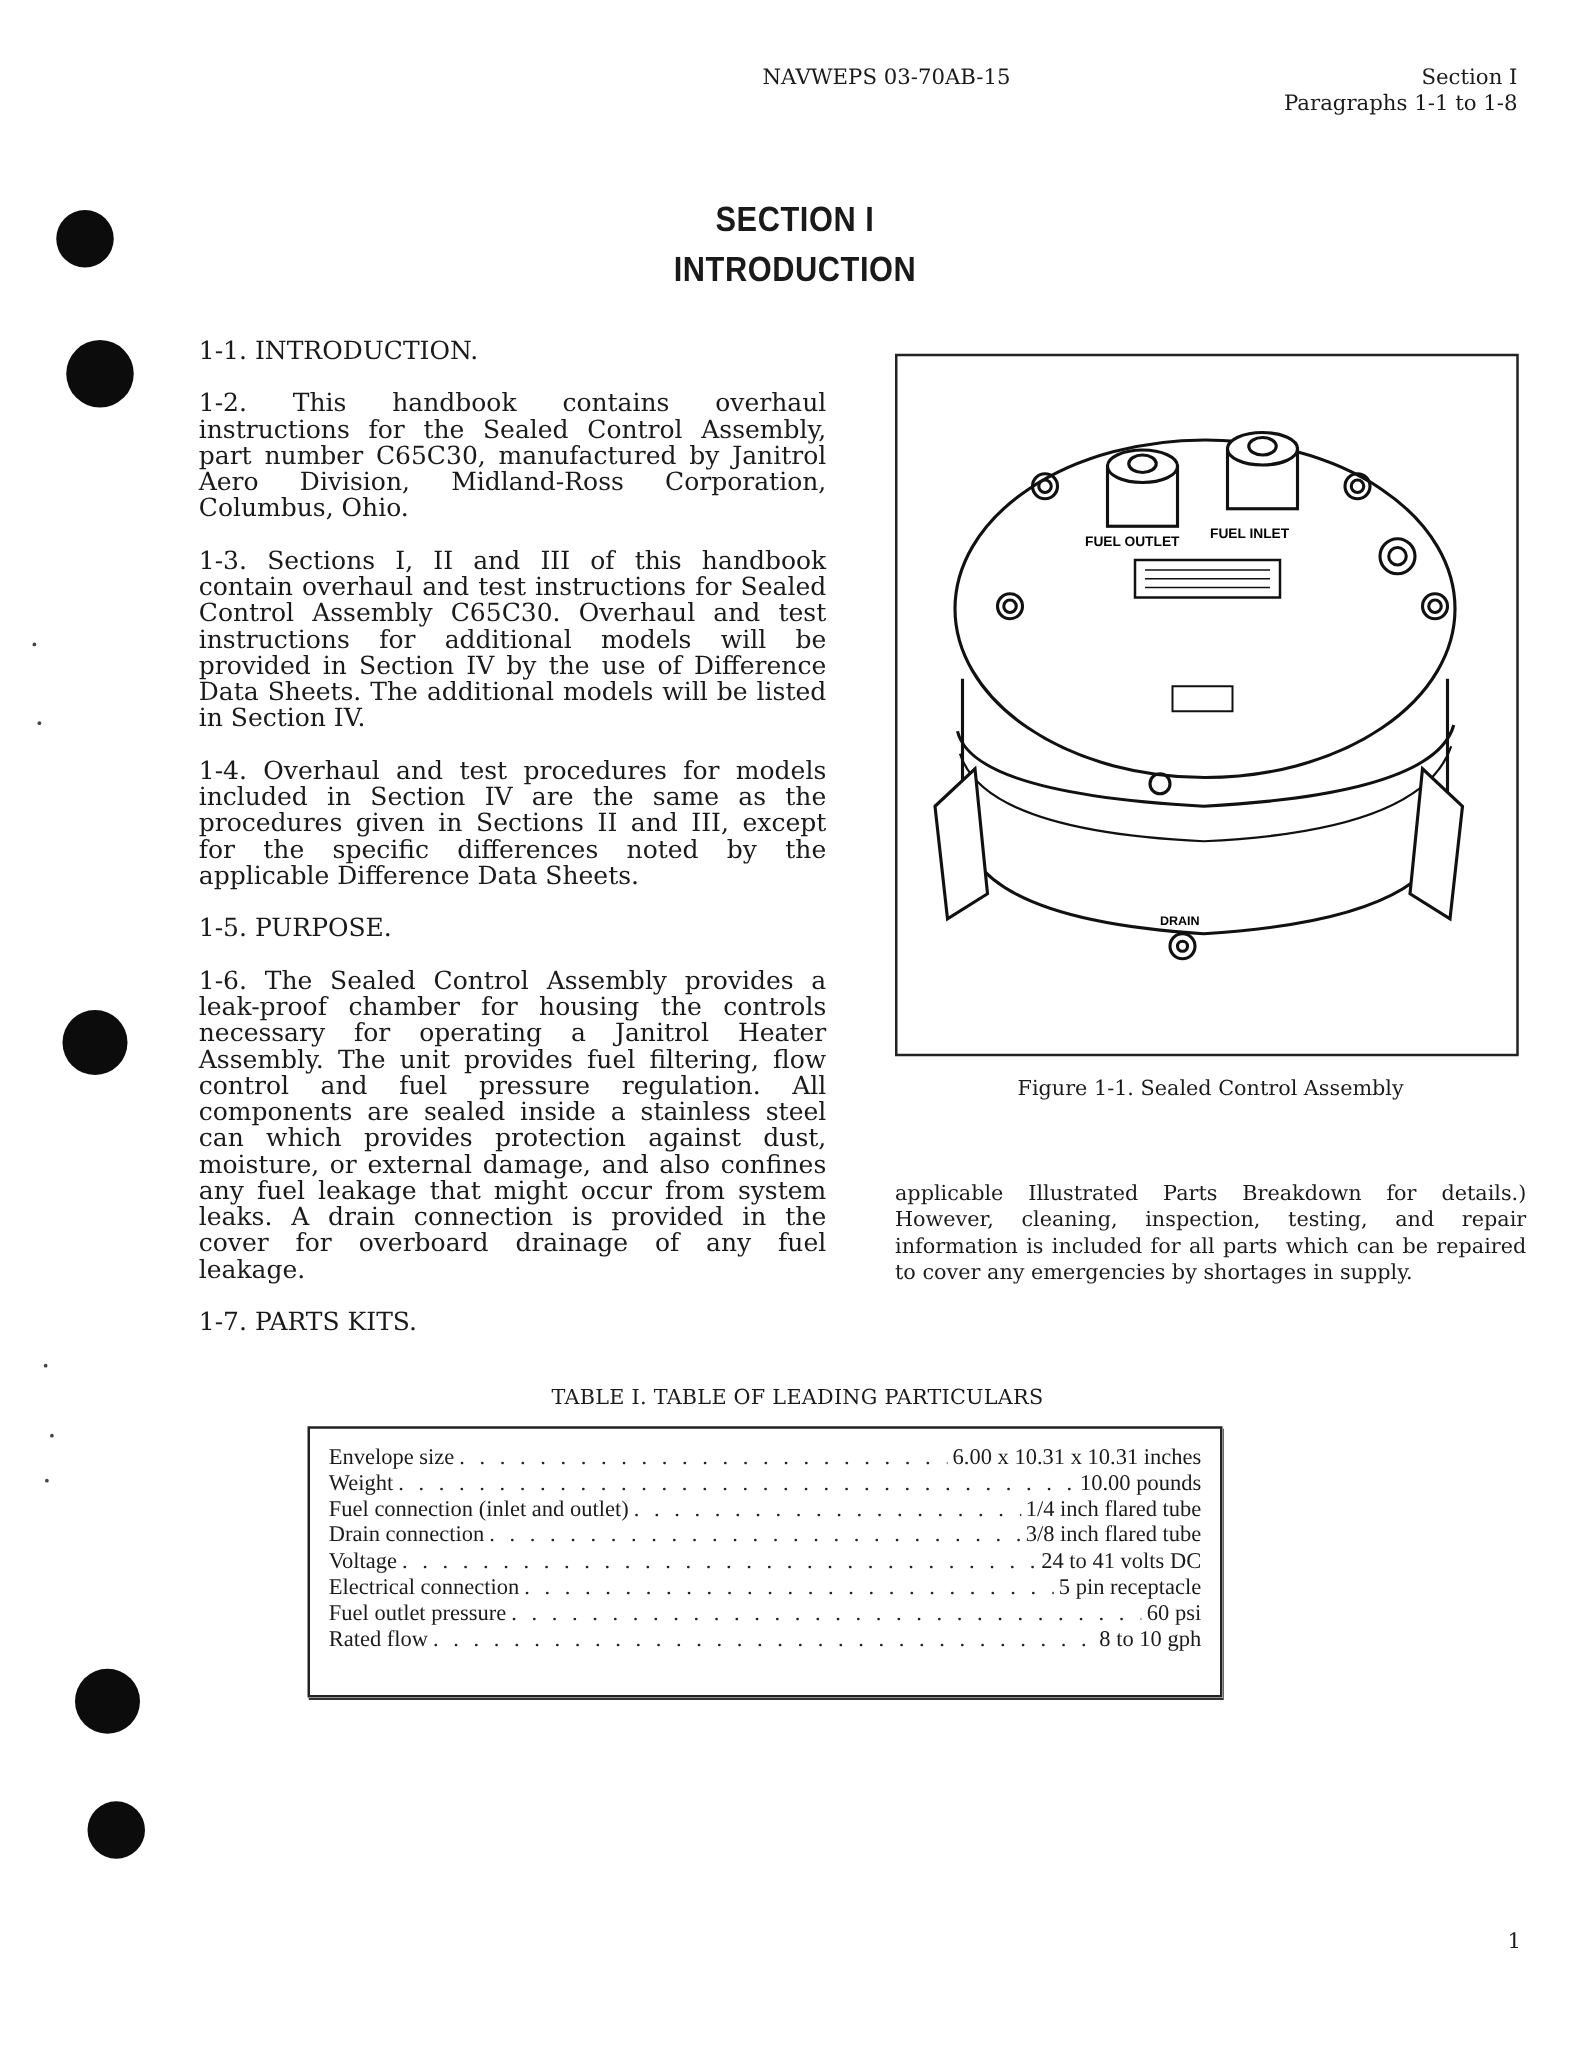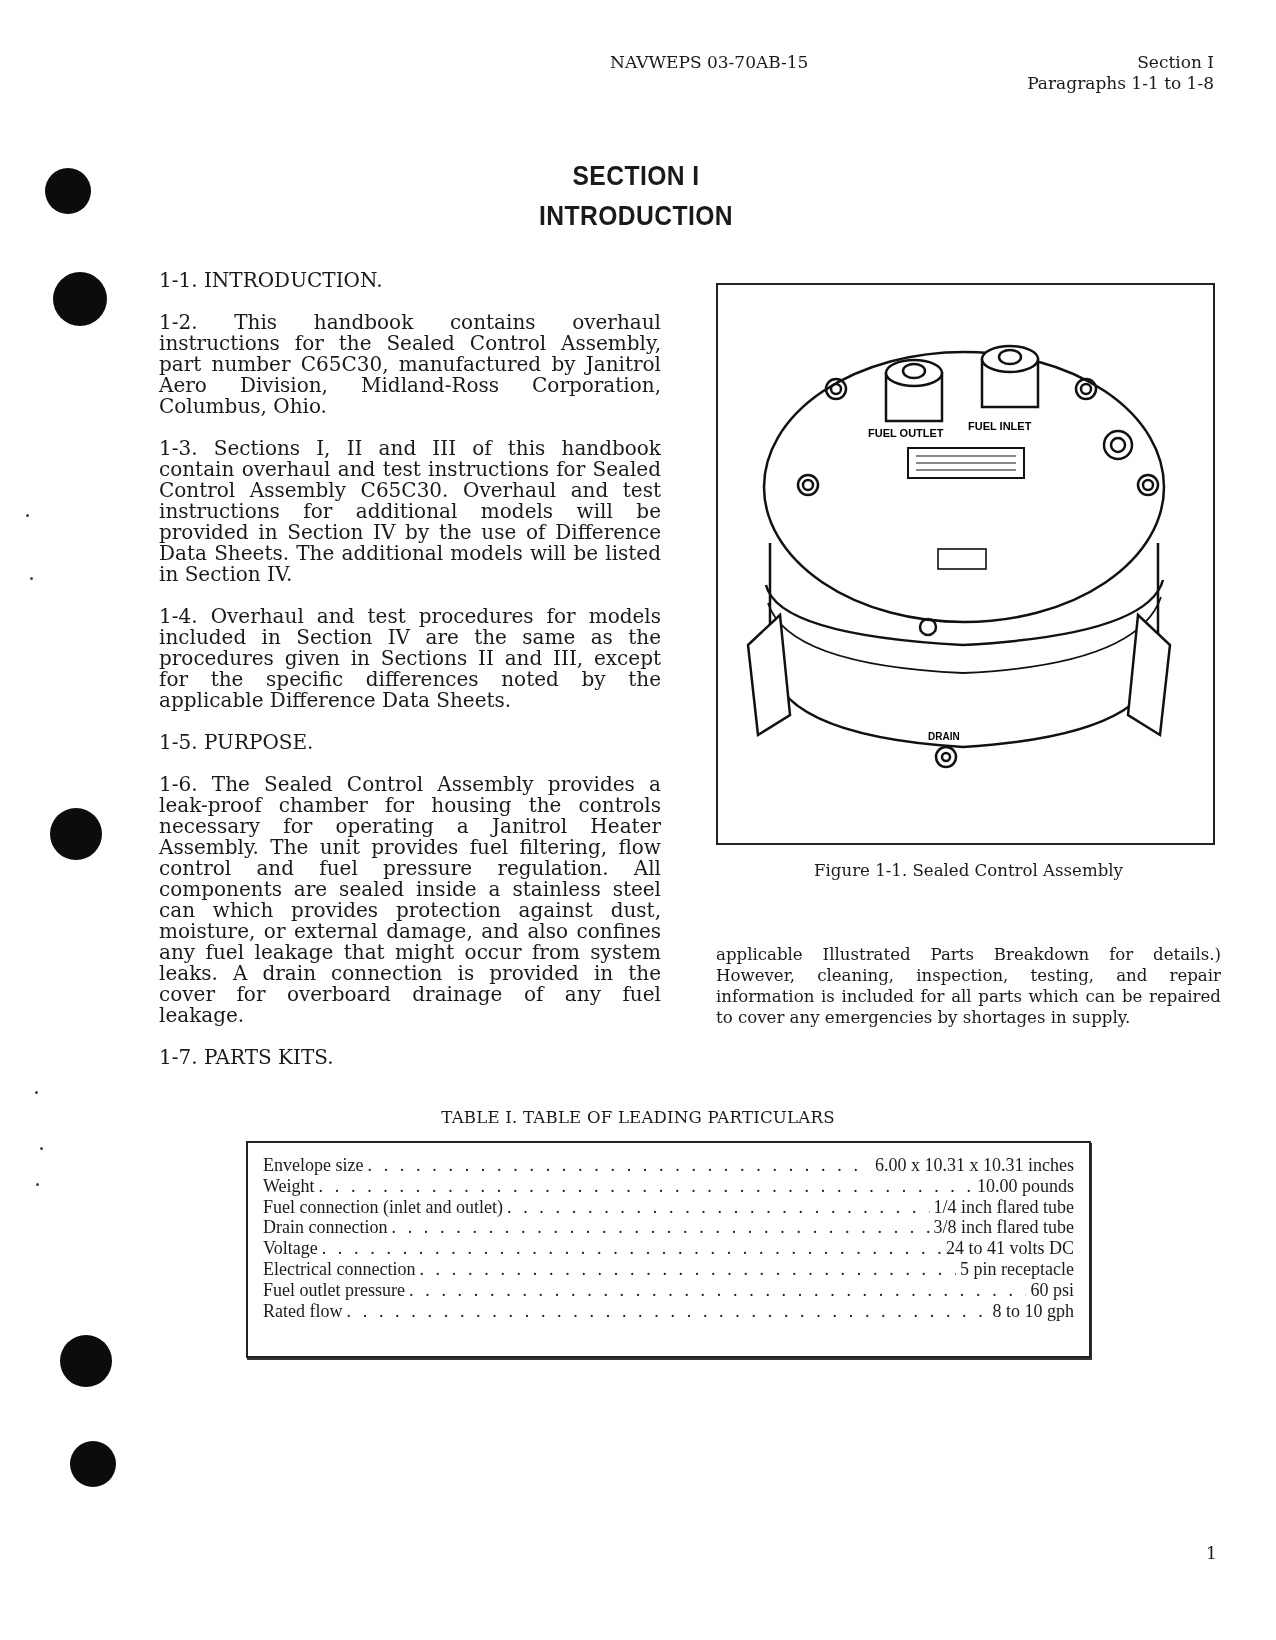--- a/index.html
+++ b/index.html
@@ -17,21 +17,21 @@
                    font-weight: bold; font-size: 28px; letter-spacing: 0.5px; transform: scaleX(0.88); }
 
   .col-left { left: 159px; top: 270px; width: 502px; font-size: 20px; line-height: 21px; }
   .col-left p { margin: 0 0 21px 0; text-align: justify; }
   .col-right-text { left: 716px; top: 944px; width: 505px; font-size: 16.6px; line-height: 21px; text-align: justify; }
 
   .figure-box { left: 716px; top: 271px; width: 499px; height: 562px; border: 2px solid #222; box-sizing: border-box; margin-top: 12px; }
   .figure-caption { left: 716px; top: 861px; width: 505px; text-align: center; font-size: 16.6px; }
 
   .table-title { left: 0; width: 1276px; top: 1092px; text-align: center; font-size: 16.6px; letter-spacing: 0.2px; margin-top: 16px; }
-  .table-box { left: 246px; top: 1141px; width: 845px; height: 217px; border: 2px solid #222;
+  .table-box { left: 246px; top: 1141px; width: 732px; height: 217px; border: 2px solid #222;
                box-shadow: 1px 2px 0 #333; box-sizing: border-box; padding: 12px 15px 0 15px; }
   .trow { display: flex; align-items: baseline; font-family: "Liberation Serif", serif; font-size: 18px;
           line-height: 20.8px; white-space: nowrap; transform-origin: left; }
   .trow .lbl { flex: 0 0 auto; }
   .trow .dots { flex: 1 1 auto; overflow: hidden; margin: 0 4px; letter-spacing: 3.6px; color: #222; }
   .trow .dots::before { content: ". . . . . . . . . . . . . . . . . . . . . . . . . . . . . . . . . . . . . . . . . . . . . . . . . . . . . . . . . . . . . . . . . . . . . . . . . . . . . . . . ."; }
   .trow .val { flex: 0 0 auto; }
 
   .pagenum { left: 1206px; top: 1543px; font-size: 17px; }
 </style>

